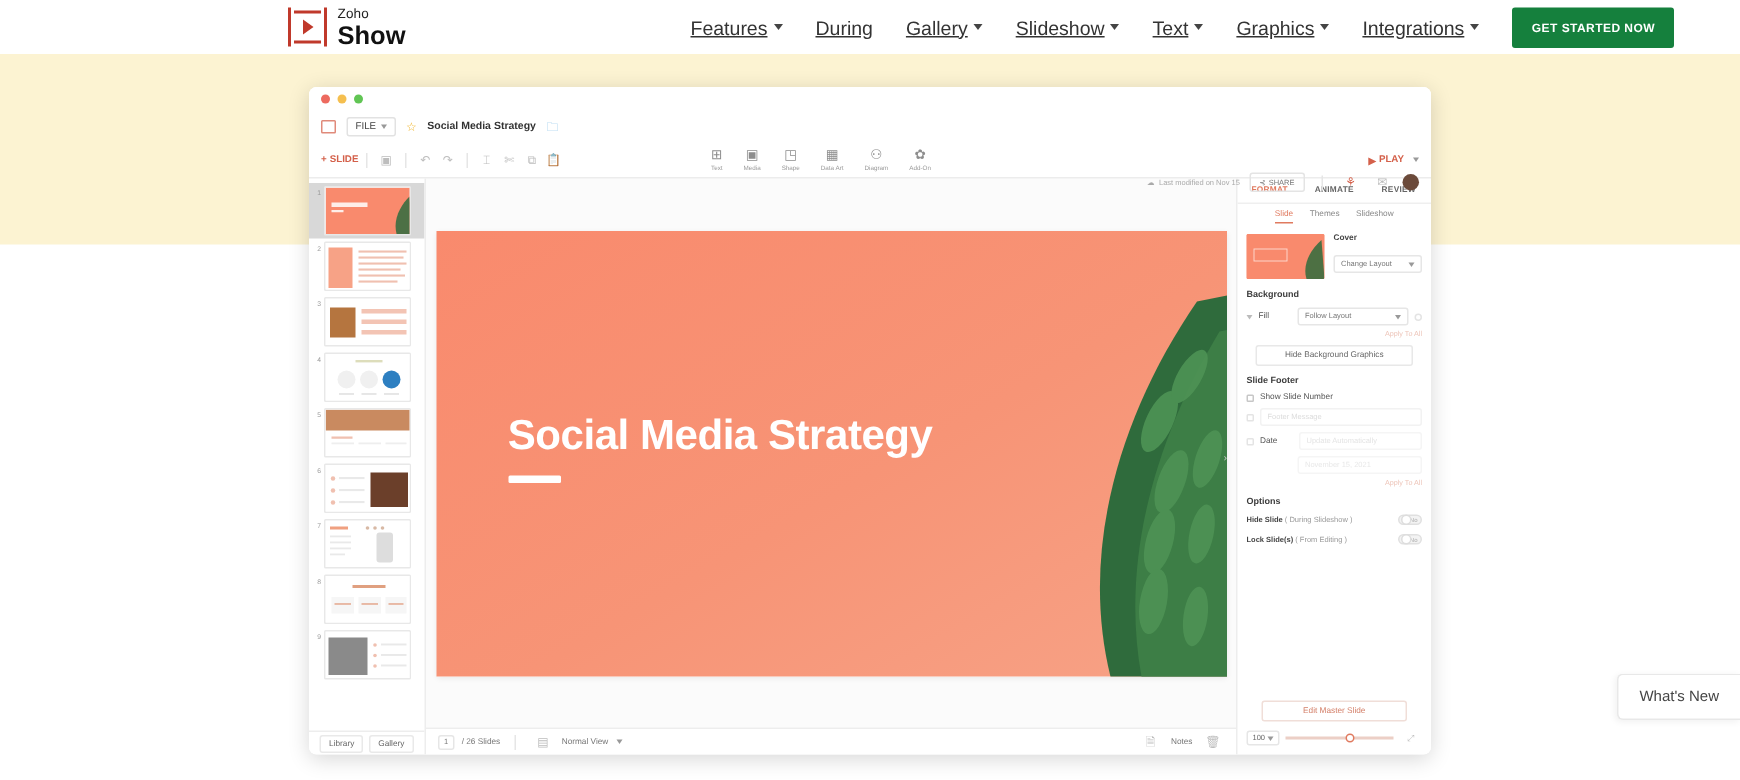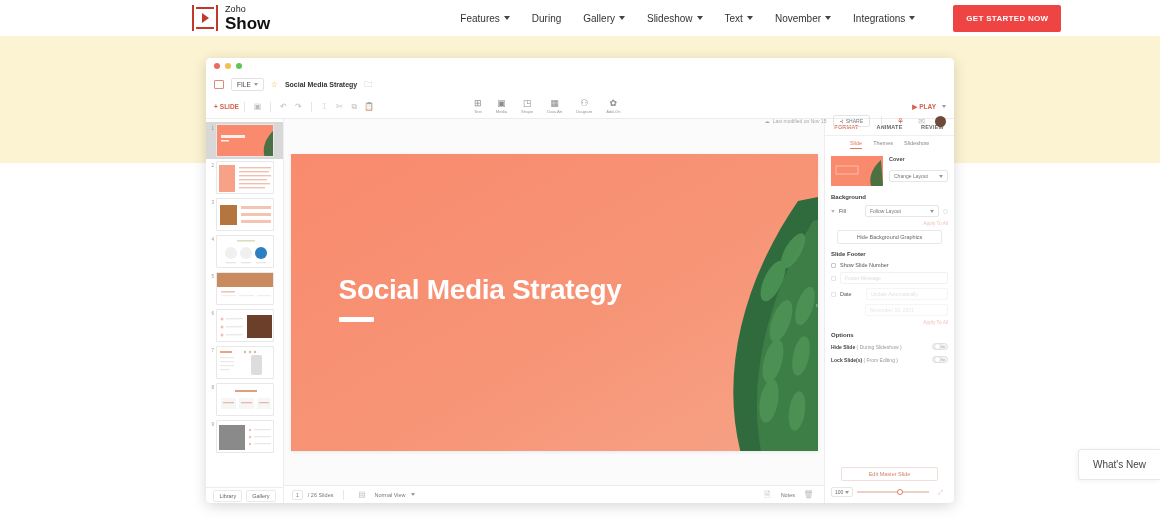--- a/index.html
+++ b/index.html
@@ -29,31 +29,31 @@
   .logo-tri {
     width: 0; height: 0; border-left: 7px solid #c0392b;
     border-top: 5px solid transparent; border-bottom: 5px solid transparent;
   }
   .logo-text { line-height: 1; }
   .logo-zoho { font-size: 9px; color: #222; display: block; letter-spacing: .1px; }
   .logo-show { font-size: 17px; font-weight: bold; color: #111; display: block; margin-top: 1px; }
 
   .nav-items { display: flex; align-items: center; gap: 22px; margin-left: 190px; }
   .nav-link {
-    font-size: 10px; color: #333; cursor: pointer;
-    display: flex; align-items: center; gap: 4px; white-space: nowrap;
+    font-size: 13px; color: #333; cursor: pointer;
+    display: flex; align-items: center; gap: 4px; white-space: nowrap; text-decoration: underline;
   }
   .caret {
     width: 0; height: 0; border-left: 3.5px solid transparent;
     border-right: 3.5px solid transparent; border-top: 4px solid #444;
   }
   .cta-btn {
-    background: #ef4444; color: #fff; font-size: 8px; font-weight: bold;
+    background: #15803d; color: #fff; font-size: 8px; font-weight: bold;
     padding: 9px 13px; border-radius: 2px; letter-spacing: .3px;
-    cursor: pointer; margin-left: 16px; white-space: nowrap;
+    cursor: pointer; white-space: nowrap;
   }
 
   
   .hero-band {
     position: absolute; top: 36px; left: 0; width: 1160px; height: 127px;
     background: #fcf3d2;
   }
 
   
   .app-window {
@@ -210,21 +210,21 @@
     </div>
     <div class="nav-link">
       <span>Slideshow</span>
       <span class="caret"></span>
     </div>
     <div class="nav-link">
       <span>Text</span>
       <span class="caret"></span>
     </div>
     <div class="nav-link">
-      <span>November</span>
+      <span>Graphics</span>
       <span class="caret"></span>
     </div>
     <div class="nav-link">
       <span>Integrations</span>
       <span class="caret"></span>
     </div>
     <div class="cta-btn">GET STARTED NOW</div>
   </div>
 </div>
 

